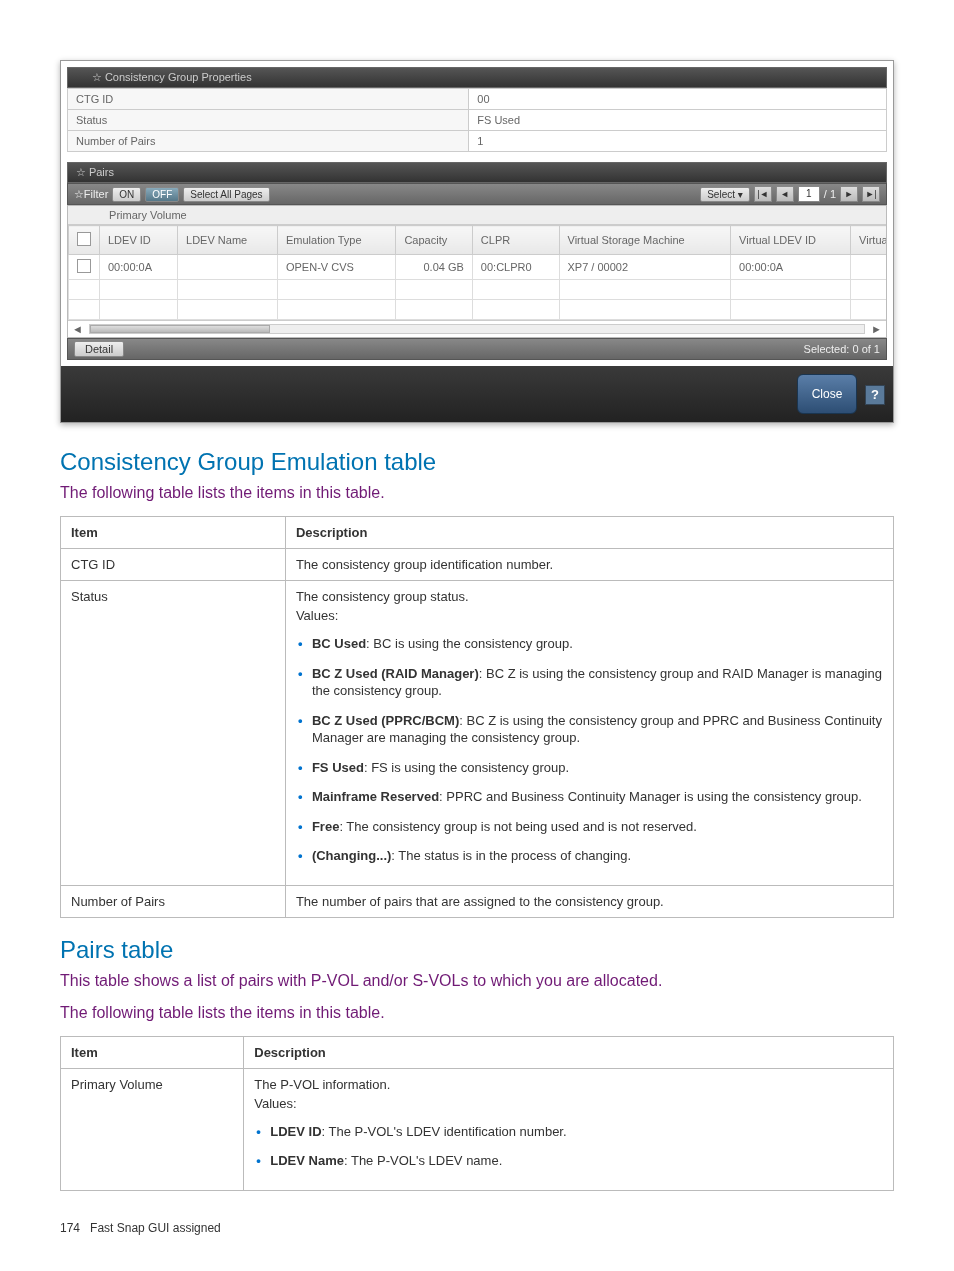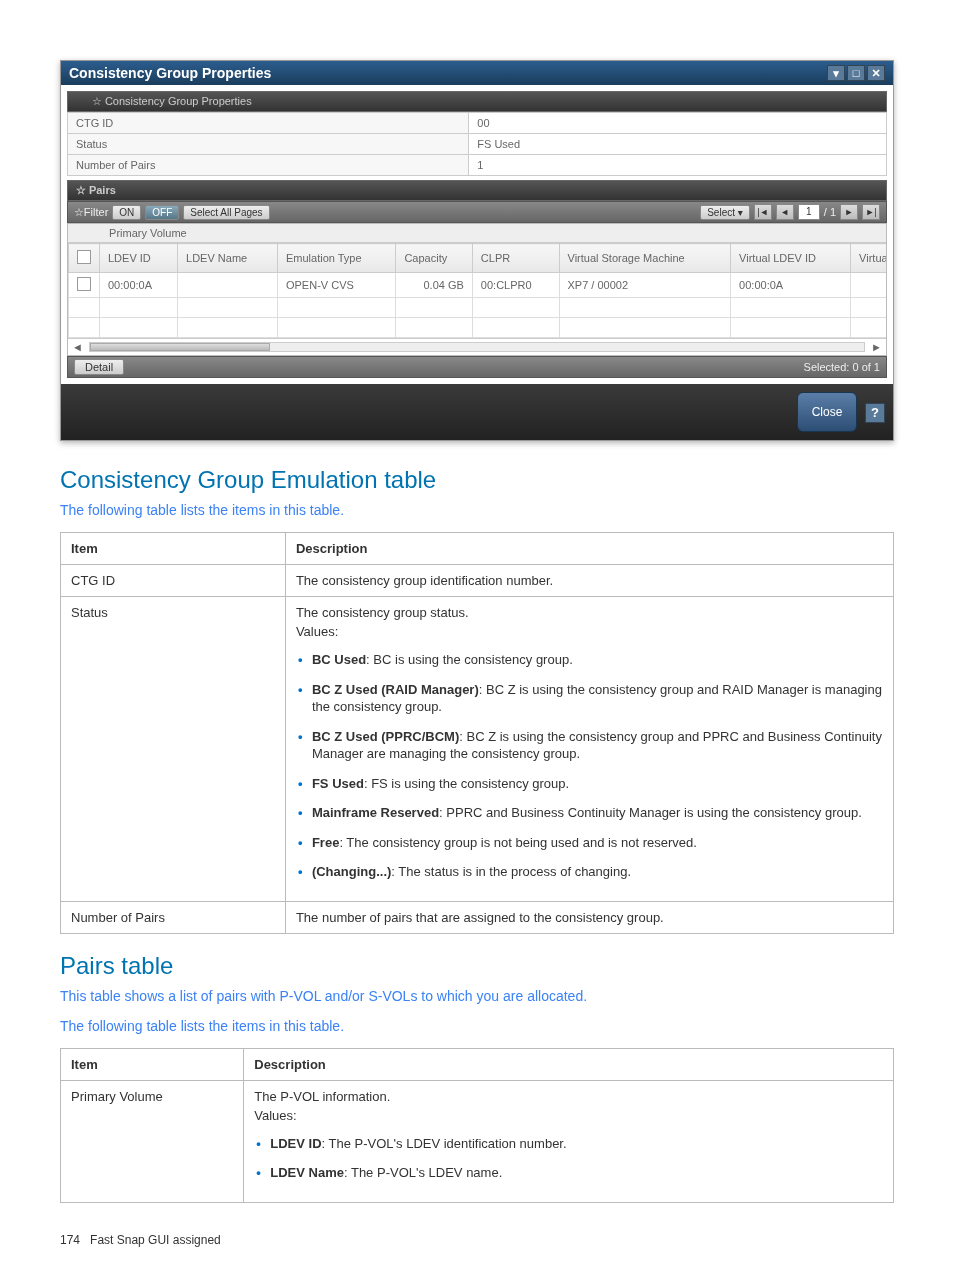--- a/index.html
+++ b/index.html
@@ -6,21 +6,21 @@
   body { font-family: Arial, sans-serif; font-size: 13px; color: #333; background: #fff; width: 954px; margin: 0 auto; padding: 60px 60px 30px 60px; }
   .dialog { border: 1px solid #999; box-shadow: 0 2px 6px rgba(0,0,0,0.3); background: #fff; margin-bottom: 25px; }
   .titlebar { background: linear-gradient(to bottom, #2c5d8e, #1a3d5c); color: #fff; font-weight: bold; padding: 4px 8px; display: flex; align-items: center; }
   .titlebar-text { flex: 1; font-size: 14px; }
   .titlebar-btn { width: 18px; height: 16px; background: #5a7a9a; border: 1px solid #345; margin-left: 2px; display: flex; align-items: center; justify-content: center; color: #fff; font-size: 11px; cursor: pointer; }
   .dialog-body { padding: 6px; background: #fff; }
   .section-header { background: linear-gradient(to bottom, #555, #333); color: #ccc; padding: 3px 24px; font-size: 11px; border: 1px solid #666; }
   .kv-table { width: 100%; border-collapse: collapse; font-size: 11px; color: #666; }
   .kv-table td { border: 1px solid #ccc; padding: 4px 8px; }
   .kv-table td.label { width: 49%; background: #f7f7f7; }
-  .pairs-header { background: linear-gradient(to bottom, #555, #333); color: #ccc; padding: 3px 8px; font-size: 11px; margin-top: 4px; border: 1px solid #666; font-weight: bold; }
+  .pairs-header { background: linear-gradient(to bottom, #555, #333); color: #ccc; padding: 3px 8px; font-size: 11px; margin-top: 10px; border: 1px solid #666; }
   .toolbar { background: linear-gradient(to bottom, #888, #666); border: 1px solid #555; display: flex; align-items: center; padding: 2px 6px; font-size: 11px; color: #eee; }
   .toolbar .left { display: flex; align-items: center; gap: 4px; }
   .toolbar .right { margin-left: auto; display: flex; align-items: center; gap: 4px; }
   .tool-btn { background: linear-gradient(to bottom, #eee, #ccc); border: 1px solid #888; padding: 1px 6px; font-size: 10px; color: #333; cursor: pointer; border-radius: 2px; }
   .tool-btn.active { background: linear-gradient(to bottom, #8ab, #578); color: #fff; }
   .pager-btn { width: 18px; height: 16px; background: linear-gradient(to bottom, #ddd, #bbb); border: 1px solid #888; cursor: pointer; display: inline-flex; align-items: center; justify-content: center; font-size: 9px; color: #333; }
   .page-box { width: 22px; height: 16px; background: #fff; border: 1px solid #888; text-align: center; font-size: 10px; color: #333; line-height: 14px; }
   .grid-wrap { border: 1px solid #bbb; overflow-x: auto; }
   .grid-head1 { background: #eee; border-bottom: 1px solid #ccc; padding: 3px 8px; font-size: 11px; color: #666; }
   .grid { border-collapse: collapse; width: 100%; font-size: 11px; color: #666; min-width: 900px; }
@@ -32,40 +32,34 @@
   .scroll-row .track { flex: 1; height: 10px; background: #eee; border: 1px solid #ccc; margin: 0 6px; position: relative; }
   .scroll-row .thumb { position: absolute; left: 0; top: 0; height: 100%; width: 180px; background: linear-gradient(to bottom, #ddd, #bbb); border: 1px solid #aaa; }
   .footer-bar { background: linear-gradient(to bottom, #888, #666); display: flex; align-items: center; padding: 2px 6px; font-size: 11px; color: #eee; border: 1px solid #555; }
   .footer-bar .detail { background: linear-gradient(to bottom, #eee, #ccc); border: 1px solid #888; padding: 1px 10px; color: #333; cursor: pointer; border-radius: 2px; }
   .footer-bar .sel { margin-left: auto; }
   .close-bar { background: linear-gradient(to bottom, #3a3a3a, #222); padding: 8px; text-align: right; }
   .close-btn { background: linear-gradient(to bottom, #5a7ea8, #2d4e74); color: #fff; border: 1px solid #1a3550; padding: 12px 14px; font-size: 12px; cursor: pointer; border-radius: 6px; margin-right: 4px; }
   .help-btn { width: 20px; height: 20px; background: #5a7a9a; border: 1px solid #345; color: #fff; font-weight: bold; cursor: pointer; display: inline-flex; align-items: center; justify-content: center; vertical-align: middle; }
 
   h2.doc { font-family: 'Helvetica Neue', Arial, sans-serif; font-weight: 300; font-size: 24px; color: #0073b1; margin: 18px 0 8px; }
-  p.doc { font-size: 14px; margin: 6px 0 14px; color: #3b82f6; }
+  p.doc { font-size: 16px; margin: 6px 0 14px; color: #701a75; }
   table.doctable { width: 100%; border-collapse: collapse; border: 1px solid #bbb; font-size: 13px; margin-bottom: 18px; }
   table.doctable th { text-align: left; padding: 8px 10px; border: 1px solid #bbb; font-weight: bold; background: #fff; }
   table.doctable td { padding: 8px 10px; border: 1px solid #bbb; vertical-align: top; }
   table.doctable td.itemcol { width: 27%; }
   ul.values { list-style: none; padding-left: 0; margin-top: 6px; }
   ul.values li { position: relative; padding-left: 16px; margin: 12px 0; line-height: 1.35; }
   ul.values li::before { content: "•"; position: absolute; left: 2px; color: #0073cf; font-weight: bold; }
   .page-footer { margin-top: 30px; font-size: 12px; color: #333; }
 </style>
 </head>
 <body>
 
 <div class="dialog">
-  <div class="titlebar">
-    <span class="titlebar-text">Consistency Group Properties</span>
-    <span class="titlebar-btn">▾</span>
-    <span class="titlebar-btn">□</span>
-    <span class="titlebar-btn">✕</span>
-  </div>
   <div class="dialog-body">
     <div class="section-header">☆ Consistency Group Properties</div>
     <table class="kv-table">
       <tbody>
           <tr>
         <td class="label">CTG ID</td>
         <td>00</td>
       </tr>
       <tr>
         <td class="label">Status</td>

